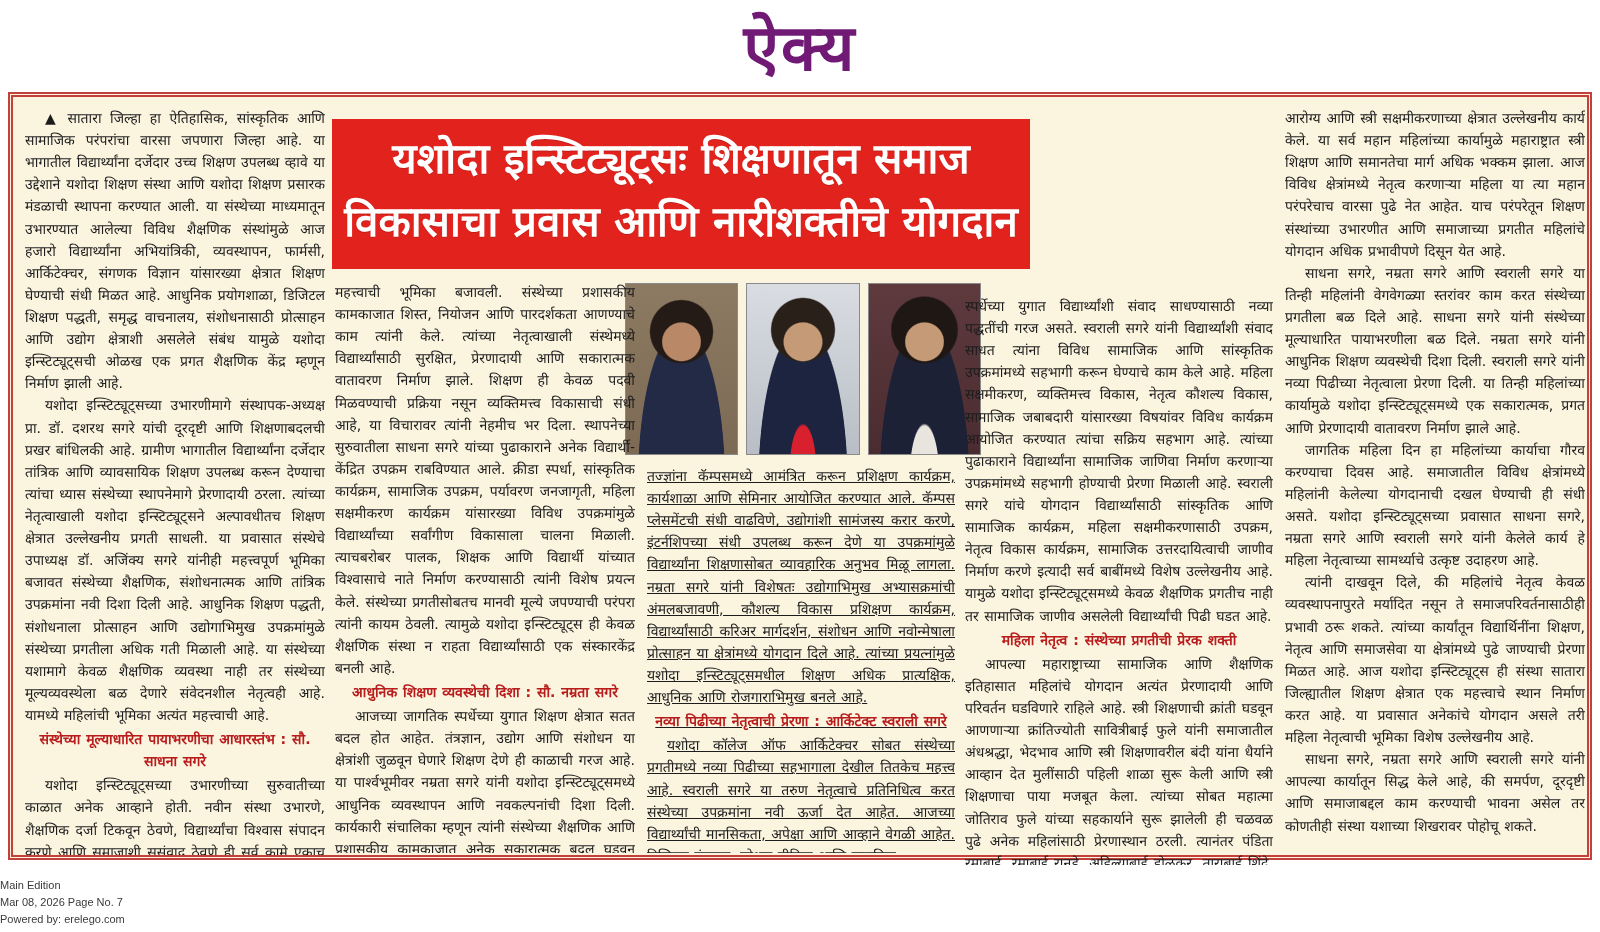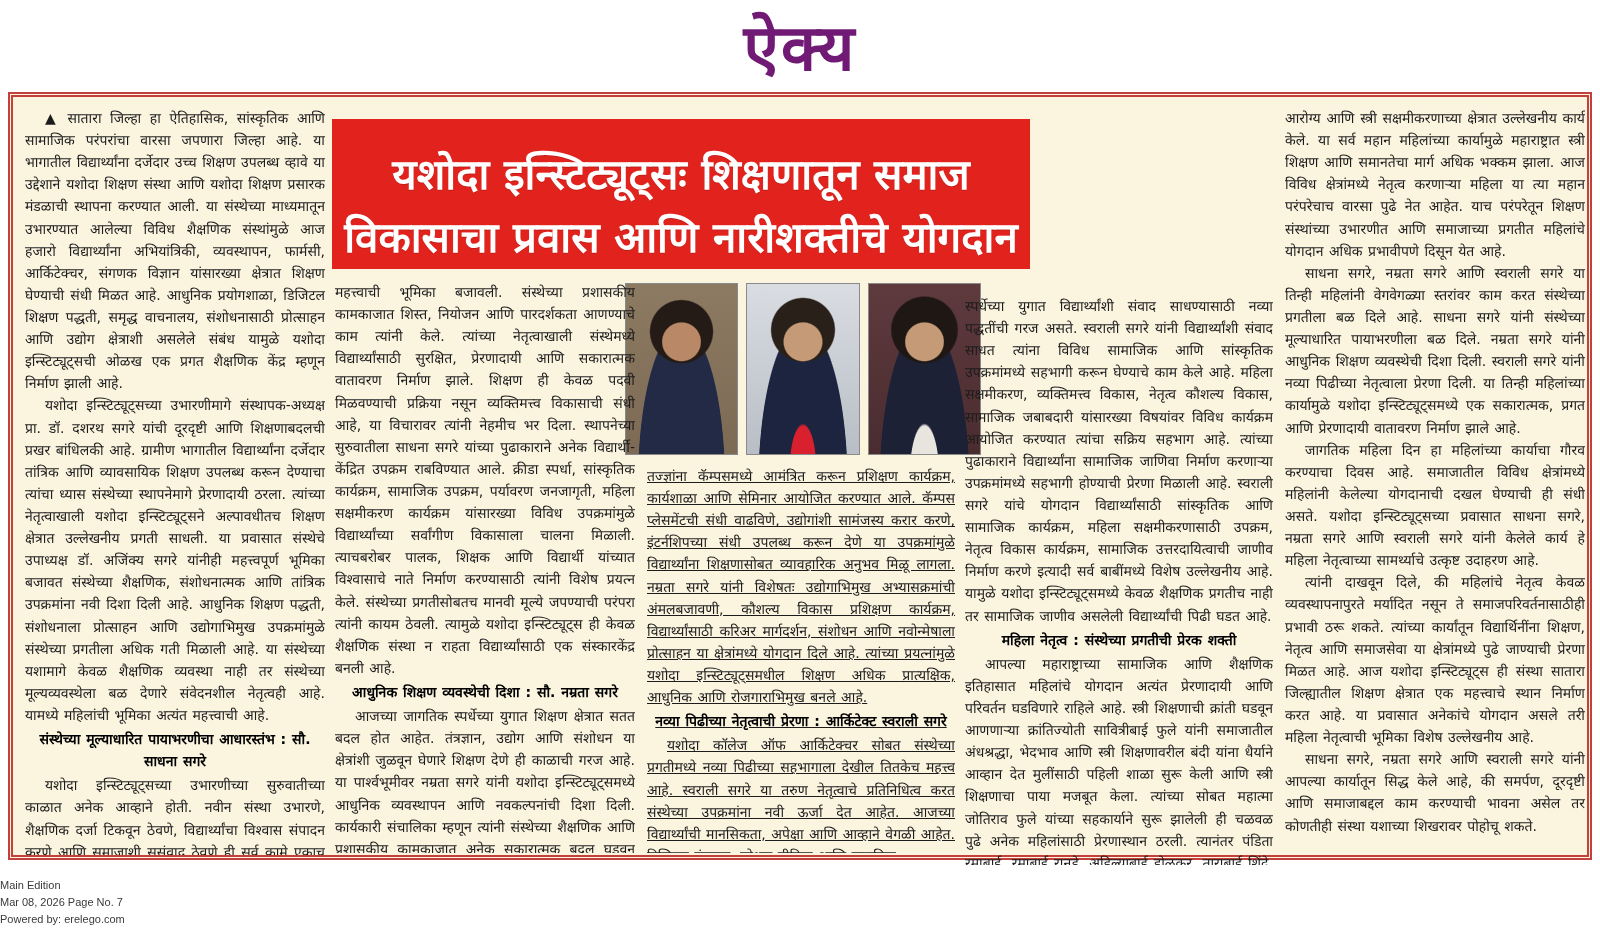--- a/index.html
+++ b/index.html
@@ -29,21 +29,21 @@
     background: #fbf5e0;
     border: 5px double #c4403a;
   }
 
   
   .headline {
     position: absolute; left: 319px; top: 22px; width: 698px; height: 150px;
     background: #e2231d; color: #ffffff;
     text-align: center; font-weight: 700;
     font-size: 42px; line-height: 1.5;
-    padding-top: 24px;
+    padding-top: 8px;
     text-shadow: 0 1px 0 rgba(0,0,0,0.15);
   }
 
   
   .photos {
     position: absolute; left: 612px; top: 186px; width: 356px; height: 172px;
     background: #fbf5e0;
     display: flex; gap: 8px;
   }
   .photo {
@@ -87,21 +87,21 @@
   .col2 { left: 322px;  top: 184px; width: 300px; height: 572px; }
   .col3 { left: 634px;  top: 368px; width: 308px; height: 388px; text-decoration: underline; }
   .col4 { left: 952px;  top: 186px; width: 308px; height: 570px; margin-top: 12px; }
   .col5 { left: 1272px; top: 10px;  width: 300px; height: 748px; }
 
   p.para { margin: 0; padding: 0; }
   p.para.lead, p.para.body { text-indent: 20px; }
   p.para.cont { text-indent: 0; }
   p.para.subhead {
     font-weight: 700; text-align: center; text-indent: 0;
-    margin: 2px 0; color: #000000;
+    margin: 2px 0; color: #b91c1c;
   }
 
   
   .footer {
     position: absolute; left: 0; bottom: 4px; width: 100%;
     text-align: left;
     font-family: "Liberation Sans", sans-serif;
     font-size: 11px; line-height: 1.55; color: #3a3a3a;
   }
 </style>

